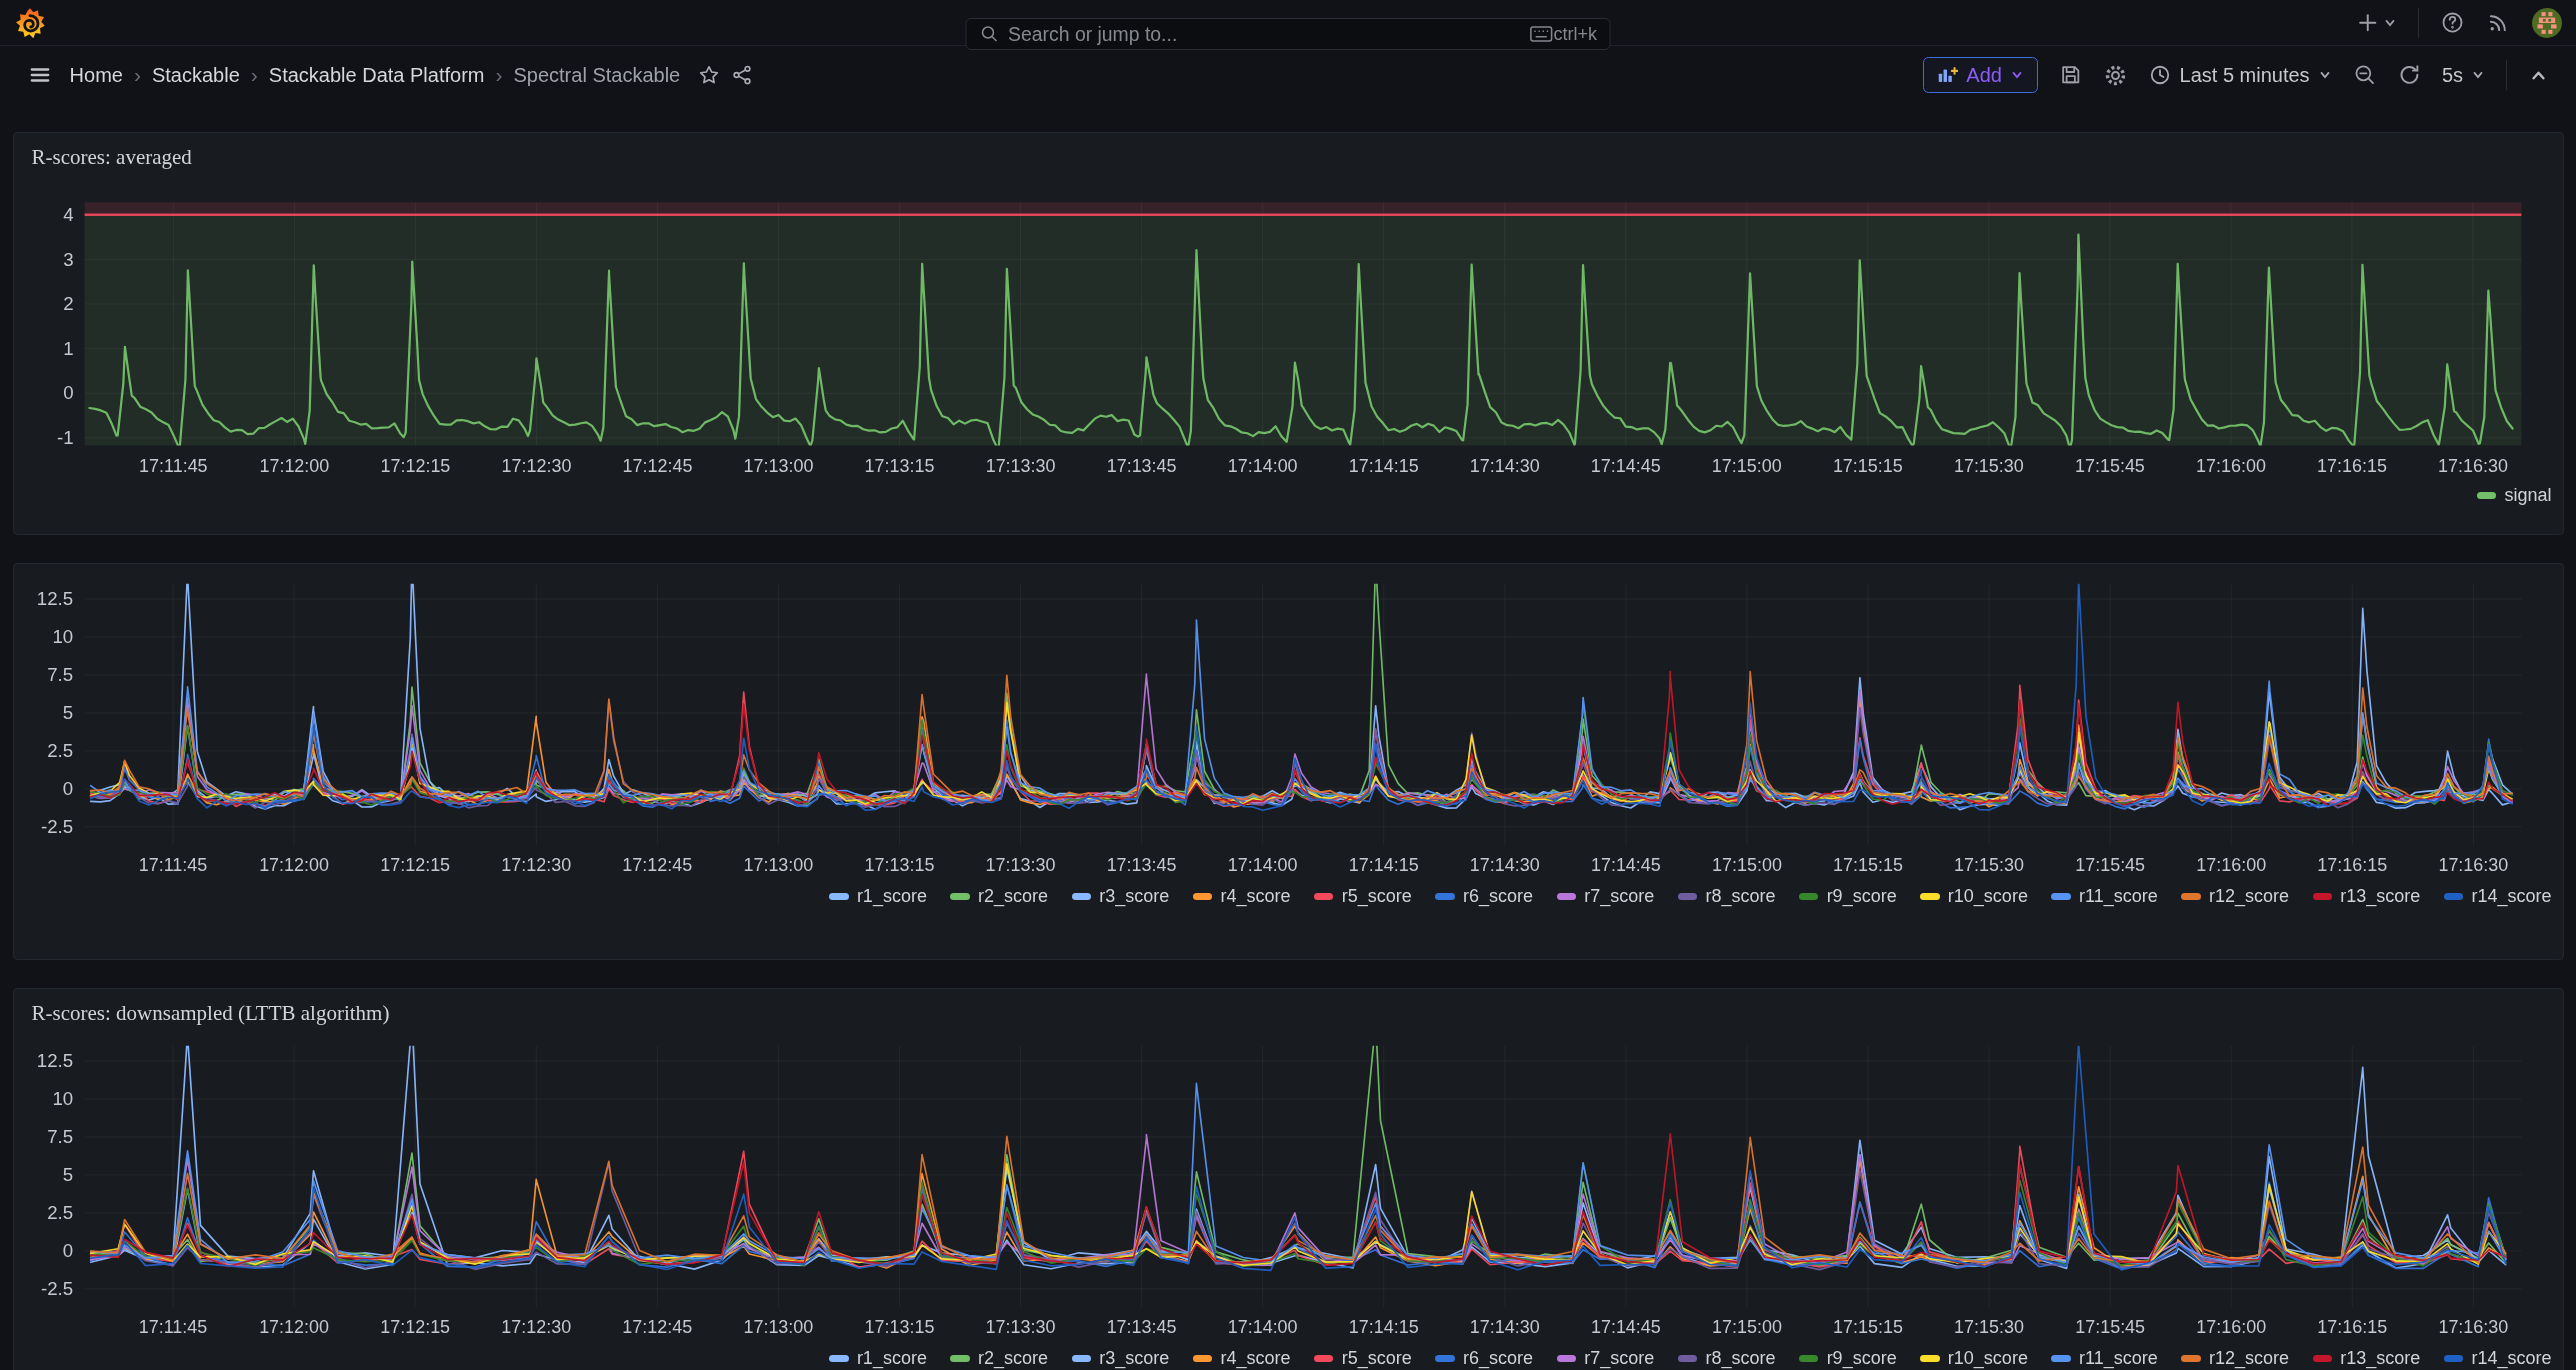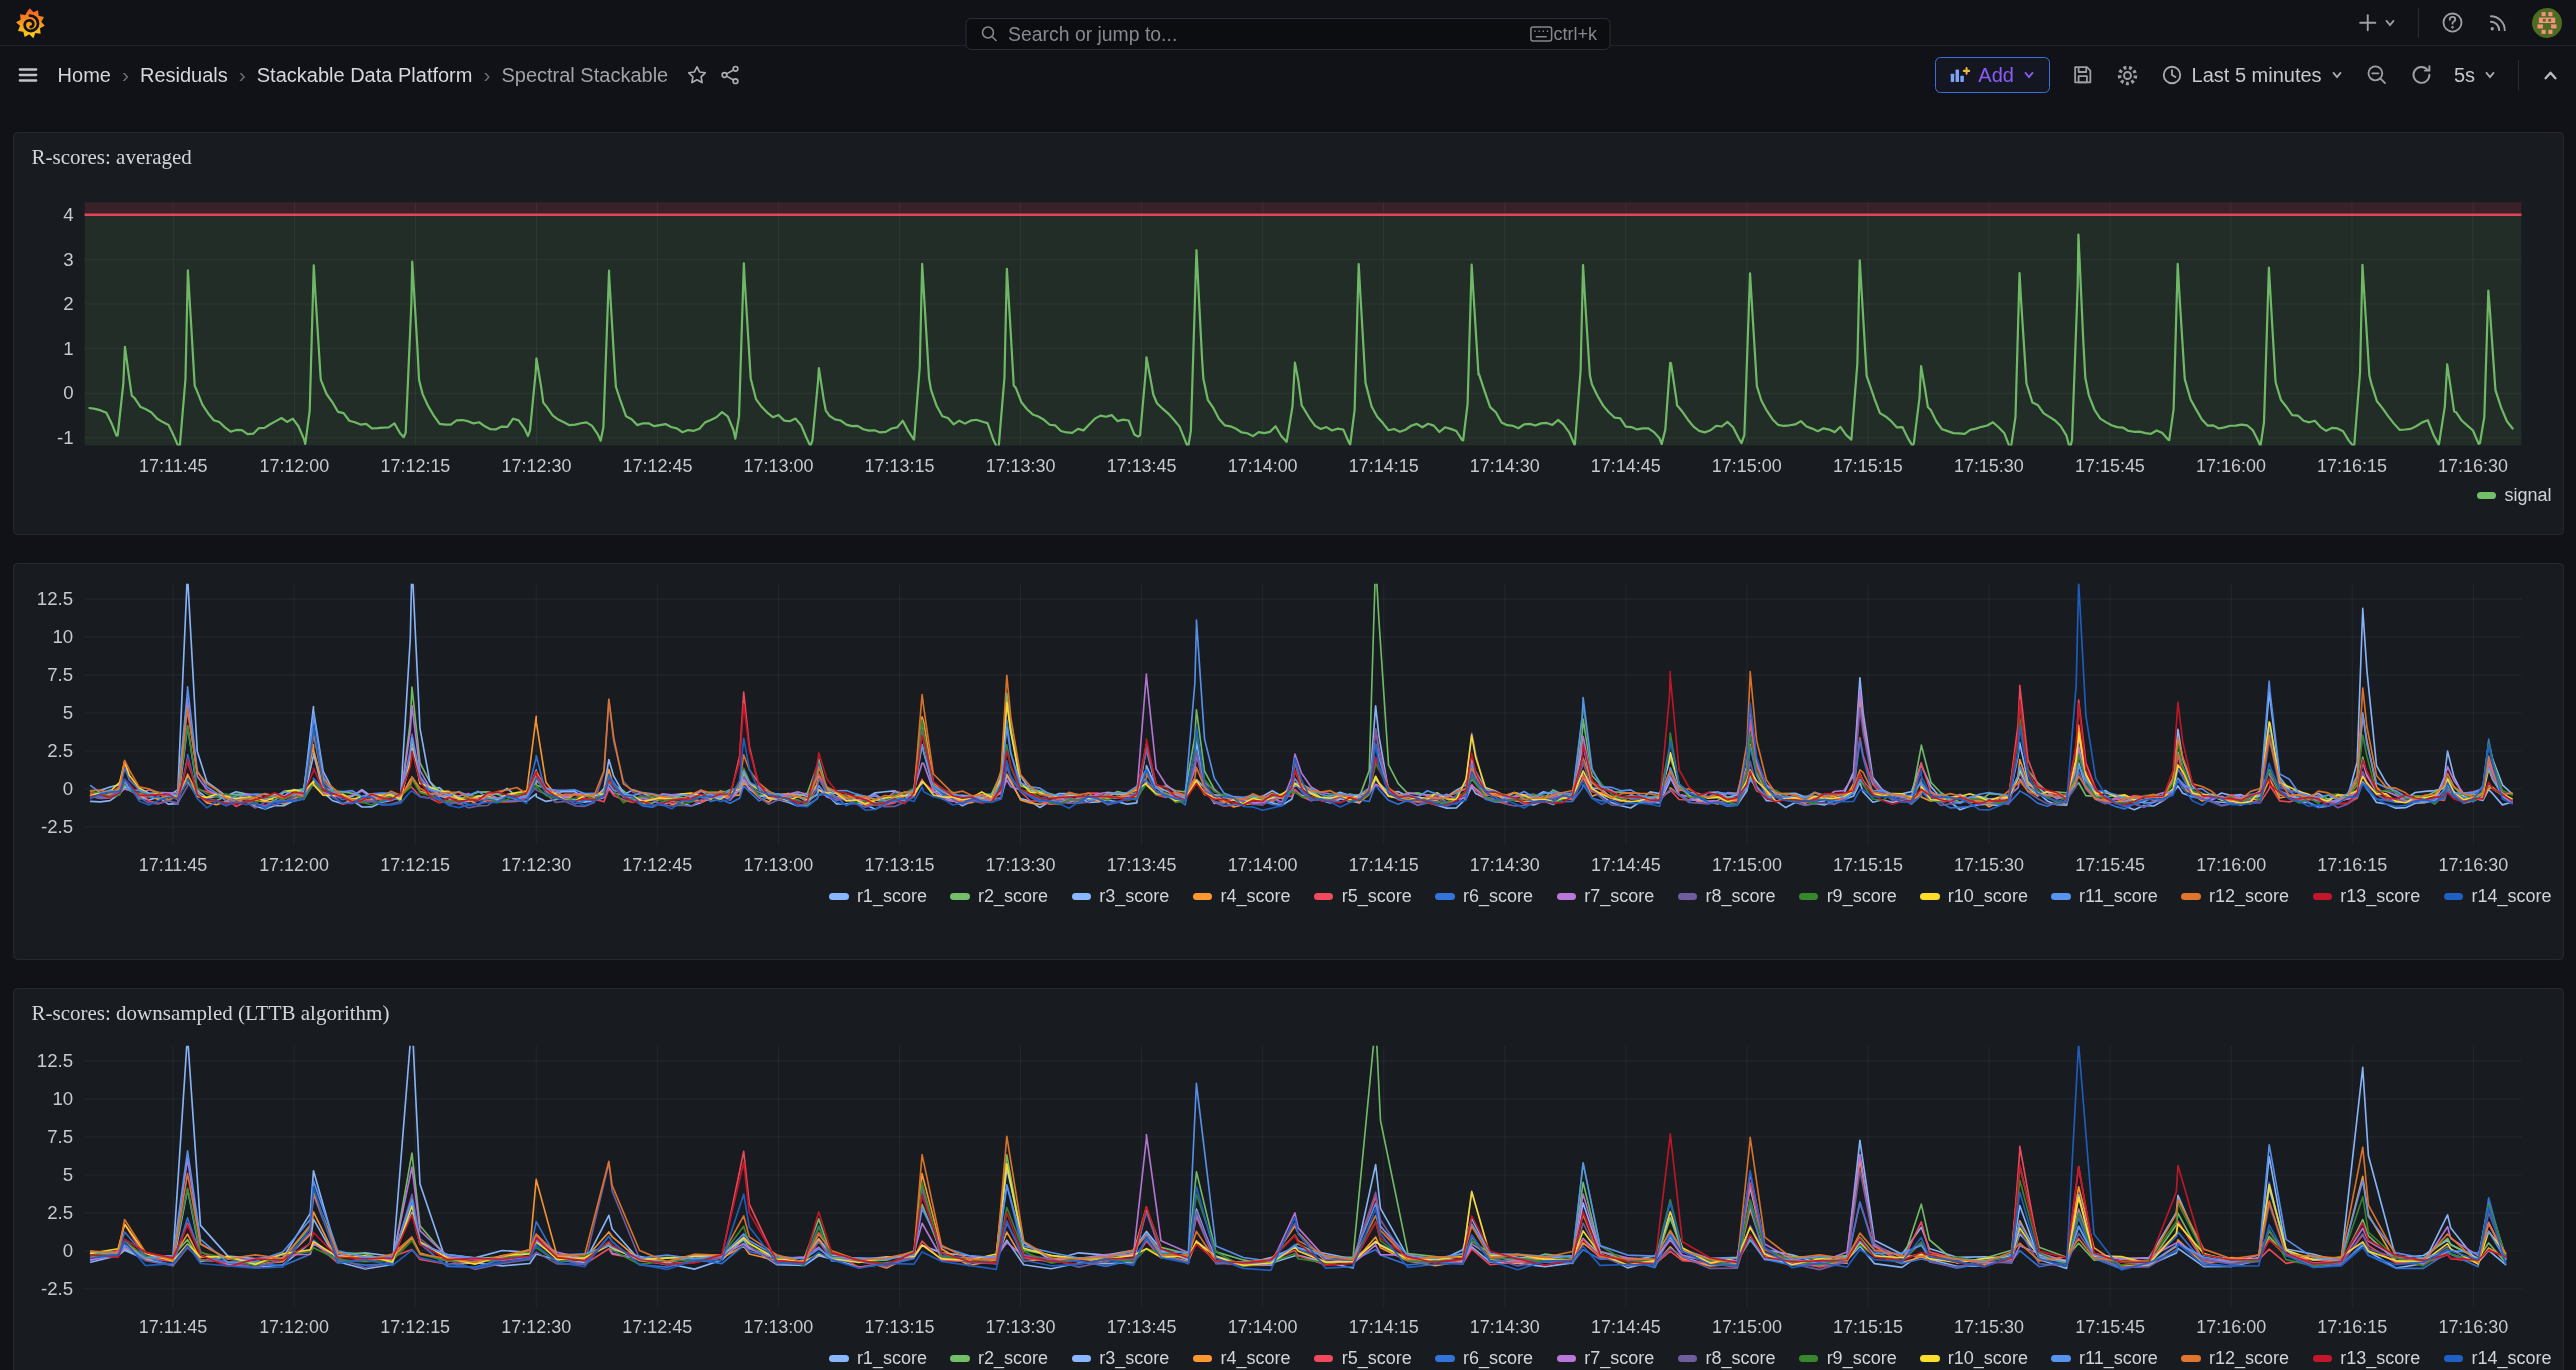--- a/index.html
+++ b/index.html
@@ -11,21 +11,21 @@
   .logo { width:32px; height:32px; display:block; }
   .searchbox { position:absolute; left:50%; top:18px; transform:translateX(-50%); width:645px; height:32px; background:#0c0d11; border:0.7px solid #2b2d34; border-radius:5.5px; display:flex; align-items:center; padding:0 12.5px; cursor:text; }
   .searchbox .ph { font-size:19.4px; color:#86888f; margin-left:9.7px; flex:1; }
   .searchbox .kbd { display:flex; align-items:center; color:#85878e; font-size:18px; }
   .tb-right { margin-left:auto; display:flex; align-items:center; gap:21px; color:#9d9ea6; }
   .ibtn { display:flex; align-items:center; gap:4.2px; cursor:pointer; color:#9d9ea6; background:none; border:none; }
   .vdiv { width:0.7px; height:30px; background:#2a2c32; }
   .avatar { width:30px; height:30px; border-radius:50%; overflow:hidden; cursor:pointer; display:block; }
 
   
-  .navrow { height:58px; display:flex; align-items:center; padding:0 15px; }
+  .navrow { height:58px; display:flex; align-items:center; padding:0 27px; }
   .crumbs { display:flex; align-items:center; gap:11px; font-size:20px; margin-left:16.6px; }
   .crumb { color:#d5d7db; cursor:pointer; }
   .crumb.current { color:#9fa2a9; cursor:default; }
   .crumb-sep { color:#6d6f76; font-size:21px; }
   .toolbar { margin-left:auto; display:flex; align-items:center; gap:21px; color:#a9abb2; }
   .addbtn { display:flex; align-items:center; gap:8.3px; height:36px; padding:0 12.5px; border:1.4px solid #3e6fd9; border-radius:5.5px; background:rgba(62,111,217,0.06); color:#8b5cf6; font-size:20px; font-weight:500; cursor:pointer; }
   .tr-btn { display:flex; align-items:center; gap:8.3px; font-size:20px; color:#c6c8cd; cursor:pointer; background:none; border:none; }
 
   
   .content { padding:28px 12.5px 0; display:flex; flex-direction:column; gap:28px; }
@@ -122,21 +122,21 @@
     <svg width="26" height="26" viewBox="0 0 38 38" fill="none" stroke="currentColor" stroke-width="3.4" stroke-linecap="round">
       <line x1="7" y1="11" x2="31" y2="11"></line>
         <line x1="7" y1="19" x2="31" y2="19"></line>
         <line x1="7" y1="27" x2="31" y2="27"></line>
     </svg>
   </button>
 
   <div class="crumbs">
     <span class="crumb">Home</span>
     <span class="crumb-sep">›</span>
-    <span class="crumb">Residuals</span>
+    <span class="crumb">Stackable</span>
     <span class="crumb-sep">›</span>
     <span class="crumb">Stackable Data Platform</span>
     <span class="crumb-sep">›</span>
     <span class="crumb current">Spectral Stackable</span>
     <button class="ibtn" style="margin-left:7px;color:#abadb4">
       <svg width="22" height="22" viewBox="0 0 32 32" fill="none" stroke="currentColor" stroke-width="2.4" stroke-linejoin="round">
         <path d="M16 4l3.7 7.6 8.3 1.2-6 5.9 1.4 8.3L16 23l-7.4 4 1.4-8.3-6-5.9 8.3-1.2z"></path>
       </svg>
     </button>
     <button class="ibtn" style="color:#abadb4">

